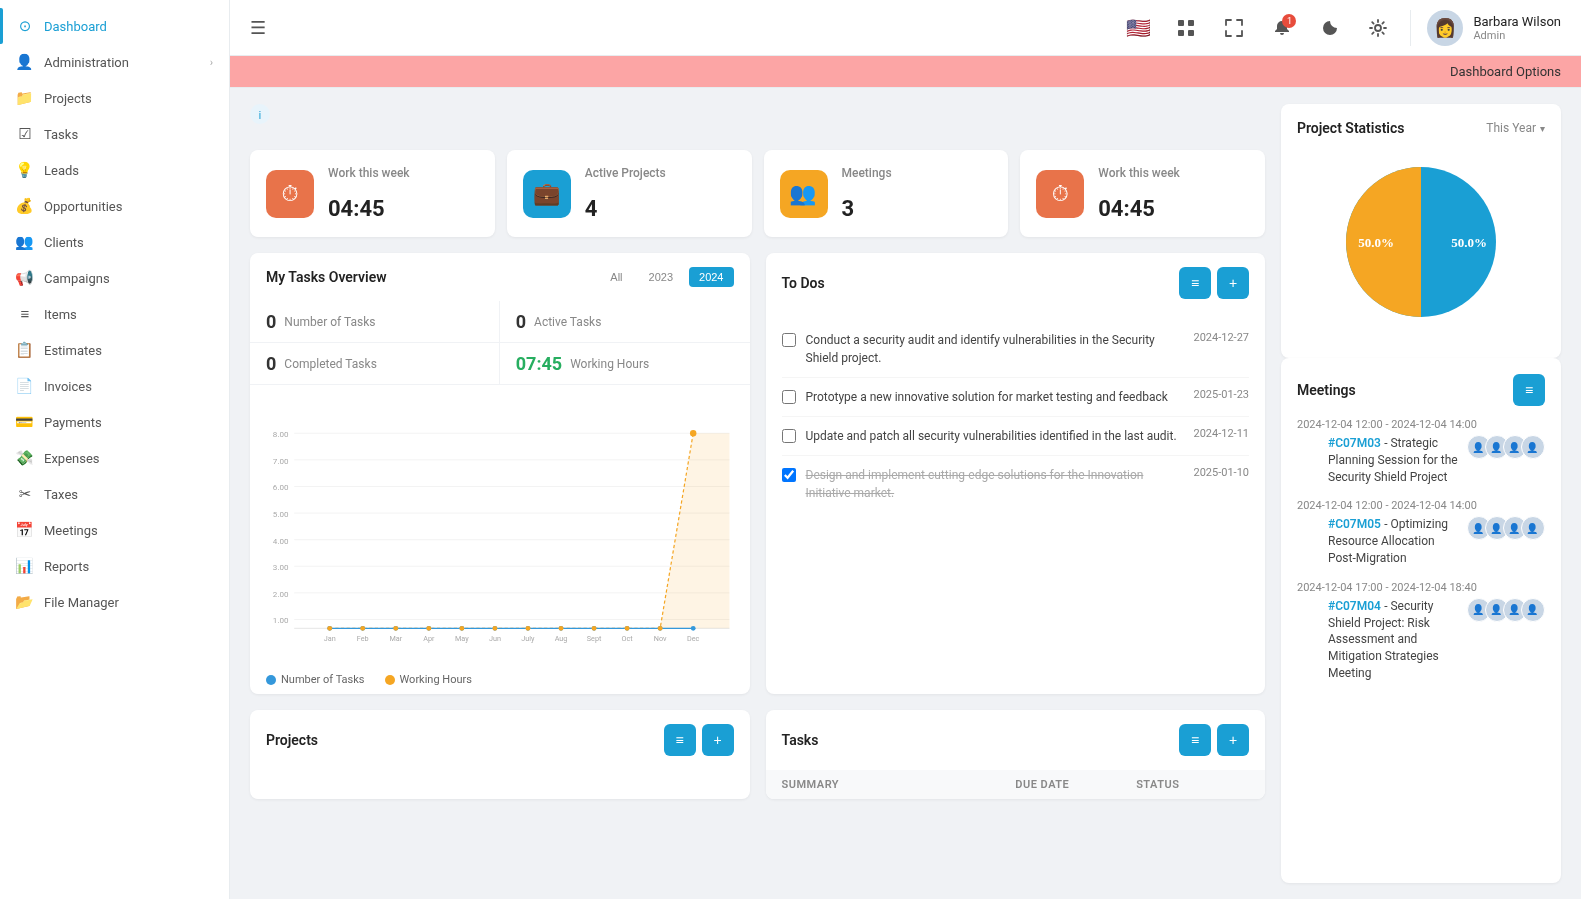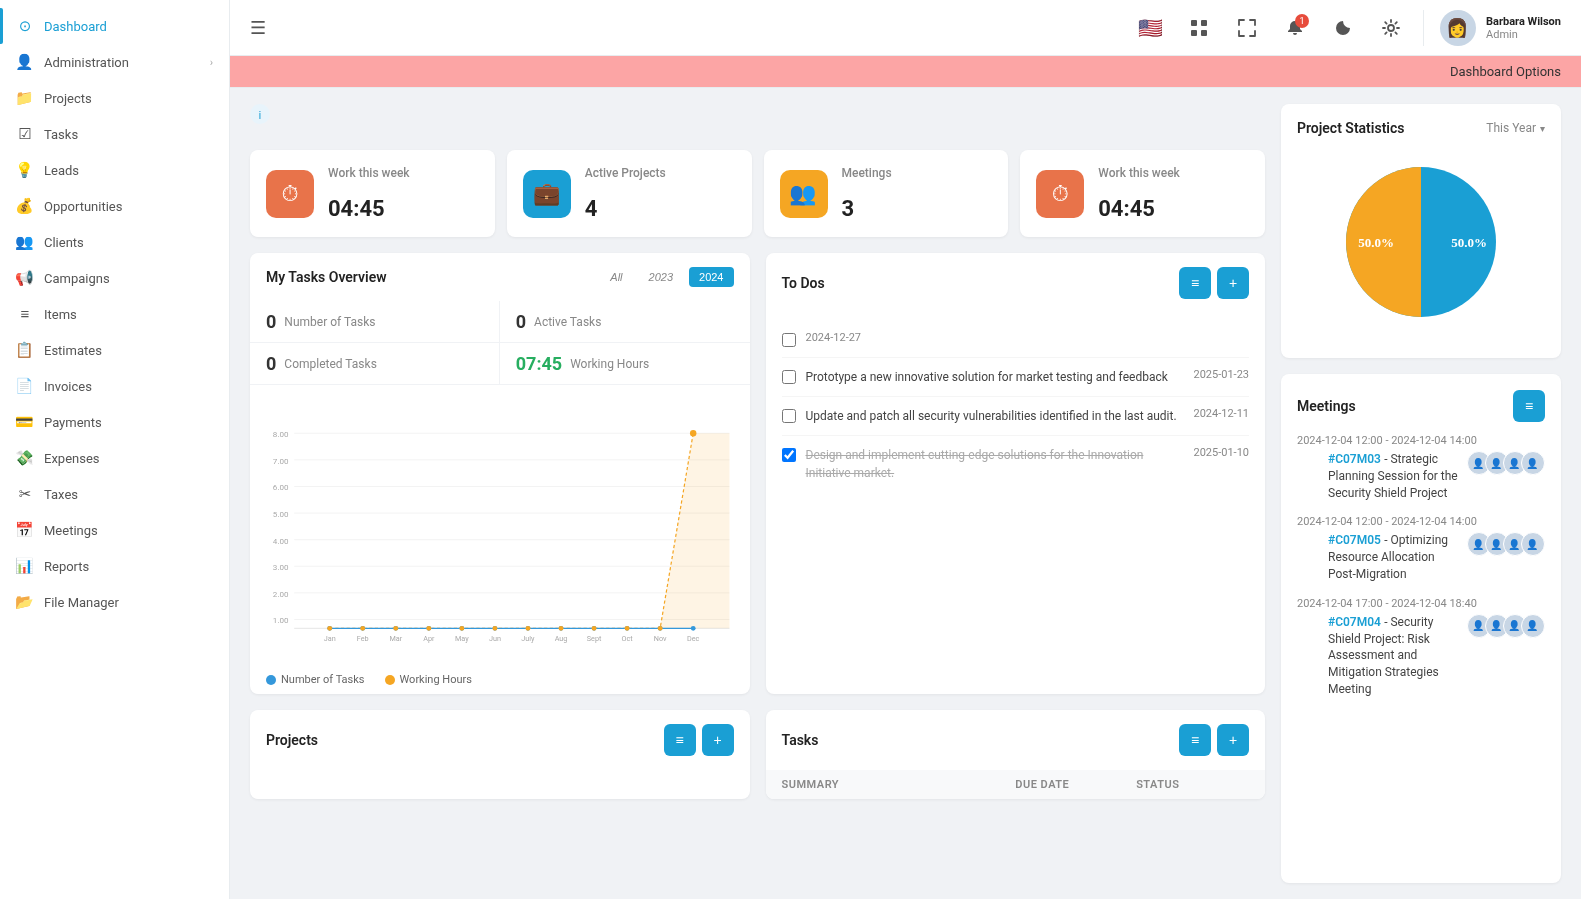--- a/index.html
+++ b/index.html
@@ -25,31 +25,31 @@
     
     .header { background: #fff; border-bottom: 1px solid #e8ecef; padding: 0 20px; height: 56px; display: flex; align-items: center; gap: 16px; flex-shrink: 0; }
     .header-menu-icon { font-size: 18px; cursor: pointer; color: #555; }
     .header-spacer { flex: 1; }
     .header-icons { display: flex; align-items: center; gap: 16px; }
     .header-icon { width: 32px; height: 32px; display: flex; align-items: center; justify-content: center; cursor: pointer; color: #555; font-size: 16px; position: relative; }
     .notification-badge { position: absolute; top: 2px; right: 2px; background: #e74c3c; color: #fff; border-radius: 50%; width: 14px; height: 14px; font-size: 9px; display: flex; align-items: center; justify-content: center; }
     .user-section { display: flex; align-items: center; gap: 10px; cursor: pointer; border-left: 1px solid #e8ecef; padding-left: 16px; }
     .user-avatar { width: 36px; height: 36px; border-radius: 50%; background: #c8d6e5; overflow: hidden; display: flex; align-items: center; justify-content: center; font-size: 18px; }
     .user-info { display: flex; flex-direction: column; }
-    .user-name { font-weight: 700; font-size: 11px; color: #222; }
+    .user-name { font-weight: 400; font-size: 13px; color: #222; }
     .user-role { font-size: 11px; color: #888; }
     
     
     .dashboard-options-bar { background: #fca5a5; border-bottom: 1px solid #e8ecef; padding: 8px 20px; display: flex; justify-content: flex-end; align-items: center; font-size: 13px; color: #333; flex-shrink: 0; }
     
     
     .content { flex: 1; overflow-y: auto; padding: 16px 20px; display: grid; grid-template-columns: 1fr 280px; gap: 16px; }
     
     .main-col { display: flex; flex-direction: column; gap: 16px; }
-    .right-col { display: flex; flex-direction: column; gap: 16px; }
+    .right-col { display: flex; flex-direction: column; }
     
     
     .stats-row { display: grid; grid-template-columns: repeat(4, 1fr); gap: 12px; }
     .stat-card { background: #fff; border-radius: 8px; padding: 16px; display: flex; align-items: center; gap: 14px; box-shadow: 0 1px 3px rgba(0,0,0,0.06); }
     .stat-icon { width: 48px; height: 48px; border-radius: 10px; display: flex; align-items: center; justify-content: center; font-size: 22px; color: #fff; flex-shrink: 0; }
     .stat-icon.orange { background: #e8734a; }
     .stat-icon.blue { background: #1a9fd4; }
     .stat-icon.yellow { background: #f5a623; }
     .stat-label { font-size: 12px; color: #888; font-weight: 500; }
     .stat-value { font-size: 22px; font-weight: 700; color: #222; margin-top: 16px; }
@@ -71,21 +71,21 @@
     .legend-item { display: flex; align-items: center; gap: 5px; }
     .legend-dot { width: 10px; height: 10px; border-radius: 50%; }
     
     
     .chart-container { height: 280px; padding: 10px 16px 0; position: relative; }
     .chart-svg { width: 100%; height: 100%; }
     
     
     .tab-btn { padding: 4px 10px; border: none; border-radius: 4px; font-size: 11px; cursor: pointer; background: transparent; color: #888; }
     .tab-btn.active { background: #1a9fd4; color: #fff; }
-    .tab-btn.inactive { background: transparent; color: #888; font-style: italic; }
+    .tab-btn.inactive { background: transparent; color: #888; }
     
     
     .todo-list { padding: 8px 16px 16px; }
     .todo-item { display: flex; align-items: flex-start; gap: 10px; padding: 10px 0; border-bottom: 1px solid #f5f5f5; }
     .todo-item:last-child { border-bottom: none; }
     .todo-checkbox { width: 14px; height: 14px; margin-top: 2px; flex-shrink: 0; }
     .todo-text { flex: 1; font-size: 12px; color: #444; line-height: 1.5; }
     .todo-text.strikethrough { text-decoration: line-through; color: #aaa; }
     .todo-date { font-size: 11px; color: #888; flex-shrink: 0; white-space: nowrap; }
     
@@ -410,20 +410,21 @@
             <div class="card-header">
               <span class="card-title">To Dos</span>
               <div class="card-actions">
                 <button class="btn-icon list">≡</button>
                 <button class="btn-icon">+</button>
               </div>
             </div>
             <div class="todo-list">
               <div class="todo-item">
                 <input type="checkbox" class="todo-checkbox" style="">
+                <span class="todo-text">Conduct a security audit and identify vulnerabilities in the Security Shield project.</span>
                 <span class="todo-date">2024-12-27</span>
               </div>
               <div class="todo-item">
                 <input type="checkbox" class="todo-checkbox" style="">
                 <span class="todo-text">Prototype a new innovative solution for market testing and feedback</span>
                 <span class="todo-date">2025-01-23</span>
               </div>
               <div class="todo-item">
                 <input type="checkbox" class="todo-checkbox" style="">
                 <span class="todo-text">Update and patch all security vulnerabilities identified in the last audit.</span>

